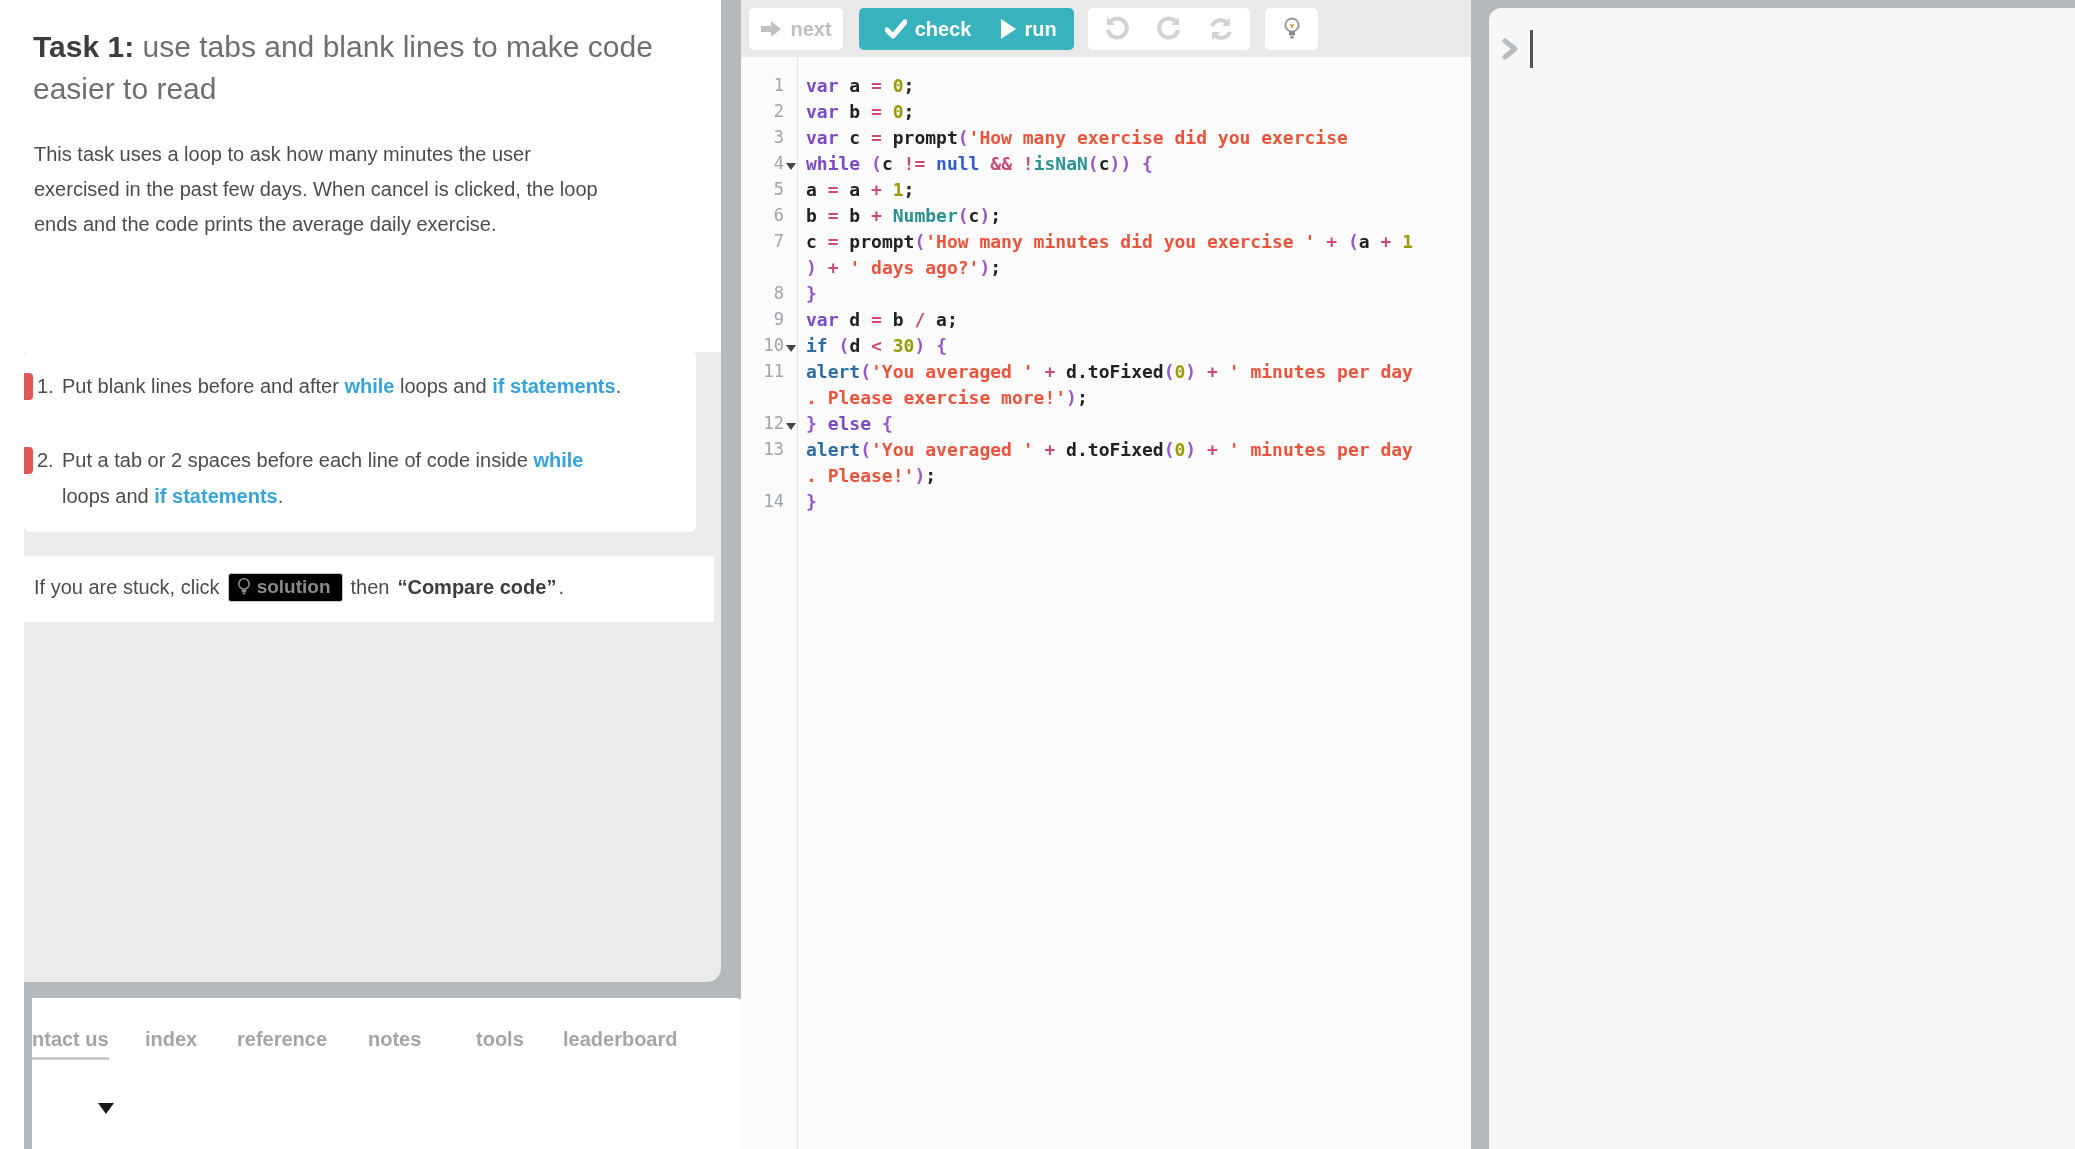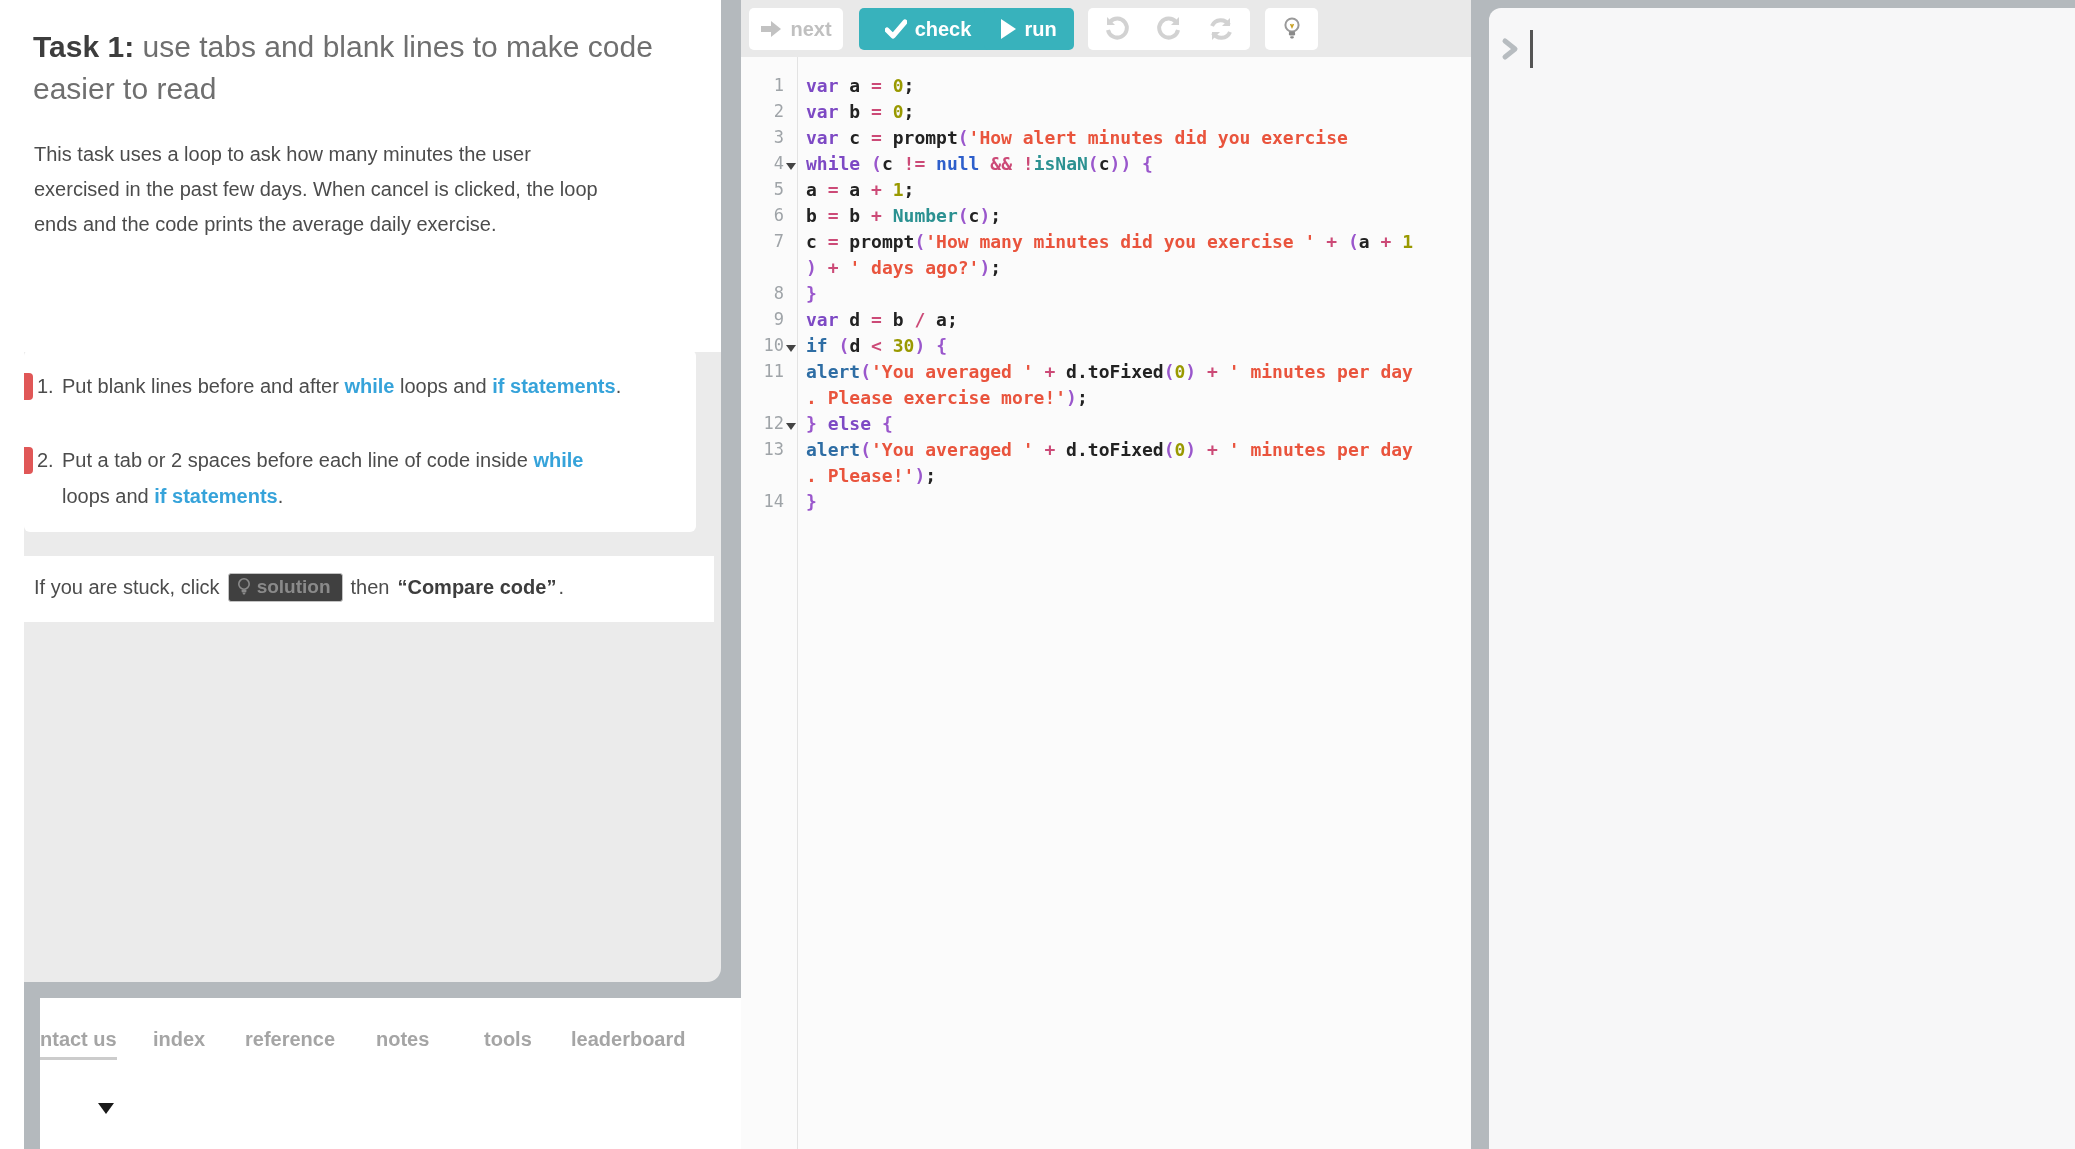--- a/index.html
+++ b/index.html
@@ -20,24 +20,24 @@
   .instr-item { position:relative; padding:0 30px 0 38px; width:600px; font-size:20px; line-height:36px; color:var(--body-text); }
   .instr-item .itxt { display:inline-block; width:560px; vertical-align:top; }
   .instr-item .inum { position:absolute; left:13px; top:0; }
   .instr-item .redbar { position:absolute; left:0; width:9px; height:27px; border-radius:0 4px 4px 0; background:var(--red-bar); top:5px; }
   .i1 { position:absolute; top:18px; left:0; }
   .i2 { position:absolute; top:92px; left:0; }
   .ilink { color:var(--link-blue); font-weight:700; }
 
   .stuck-strip { position:absolute; left:0; top:556px; width:690px; height:66px; background:#fff;padding-left:9px; }
   .stuck-line { position:absolute; left:10px; top:17px; font-size:20px; color:var(--body-text); display:flex; align-items:center; gap:8px; white-space:nowrap; }
-  .solution-btn { display:inline-flex; align-items:center; gap:6px; border:1px solid #c3c3c3; border-radius:3px; padding:2px 11px 3px 8px; color:#8a8a8a; font-weight:700; font-size:19px; background:#404040; }
+  .solution-btn { display:inline-flex; align-items:center; gap:6px; border:1px solid #c3c3c3; border-radius:3px; padding:2px 11px 3px 8px; color:#8a8a8a; font-weight:700; font-size:19px; background:#000000; }
   .stuck-bold { color:var(--title-dark); font-weight:700; }
 
-  .left-bottom { position:absolute; left:16px; top:998px; width:715px; height:151px; background:#fff; border-top-right-radius:12px; }
+  .left-bottom { position:absolute; left:8px; top:998px; width:715px; height:151px; background:#fff; border-top-right-radius:12px; }
   .ftab { position:absolute; top:30px; font-size:20px; font-weight:700; color:var(--tab-gray); white-space:nowrap; cursor:pointer; }
   .ftab.active { padding-bottom:6px; border-bottom:3px solid #cccccc; }
   .footer-caret { position:absolute; left:74px; top:1103px; width:0; height:0; border-left:8px solid transparent; border-right:8px solid transparent; border-top:11px solid #1a1a1a; }
 
   
   .toolbar { position:absolute; left:717px; top:0; width:730px; height:57px; background:var(--toolbar-gray); }
   .tbtn { position:absolute; top:8px; height:42px; border-radius:5px; display:flex; align-items:center; justify-content:center; gap:8px; font-size:20px; font-weight:700; cursor:pointer; }
   .btn-next { left:8px; width:94px; background:#fff; color:#c0c0c0; }
   .btn-check { left:118px; width:138px; background:var(--teal); color:#fff; }
   .btn-run { left:243px; width:90px; background:var(--teal); color:#fff; }
@@ -170,21 +170,21 @@
         <div class="crow">
           <div class="gut">1</div>
           <div class="cline"><span class="tok-kw">var</span><span class="tok-pl"> a </span><span class="tok-op">=</span><span class="tok-pl"> </span><span class="tok-num">0</span><span class="tok-pl">;</span></div>
         </div>
         <div class="crow">
           <div class="gut">2</div>
           <div class="cline"><span class="tok-kw">var</span><span class="tok-pl"> b </span><span class="tok-op">=</span><span class="tok-pl"> </span><span class="tok-num">0</span><span class="tok-pl">;</span></div>
         </div>
         <div class="crow">
           <div class="gut">3</div>
-          <div class="cline"><span class="tok-kw">var</span><span class="tok-pl"> c </span><span class="tok-op">=</span><span class="tok-pl"> prompt</span><span class="tok-br">(</span><span class="tok-str">'How alert minutes did you exercise</span></div>
+          <div class="cline"><span class="tok-kw">var</span><span class="tok-pl"> c </span><span class="tok-op">=</span><span class="tok-pl"> prompt</span><span class="tok-br">(</span><span class="tok-str">'How many exercise did you exercise</span></div>
         </div>
         <div class="crow">
           <div class="gut">4<span class="fold"></span></div>
           <div class="cline"><span class="tok-kw">while</span><span class="tok-pl"> </span><span class="tok-br">(</span><span class="tok-pl">c </span><span class="tok-op">!=</span><span class="tok-pl"> </span><span class="tok-atom">null</span><span class="tok-pl"> </span><span class="tok-op">&amp;&amp;</span><span class="tok-pl"> </span><span class="tok-op">!</span><span class="tok-blt">isNaN</span><span class="tok-br">(</span><span class="tok-pl">c</span><span class="tok-br">))</span><span class="tok-pl"> </span><span class="tok-br">{</span></div>
         </div>
         <div class="crow">
           <div class="gut">5</div>
           <div class="cline"><span class="tok-pl">a </span><span class="tok-op">=</span><span class="tok-pl"> a </span><span class="tok-op">+</span><span class="tok-pl"> </span><span class="tok-num">1</span><span class="tok-pl">;</span></div>
         </div>
         <div class="crow">

